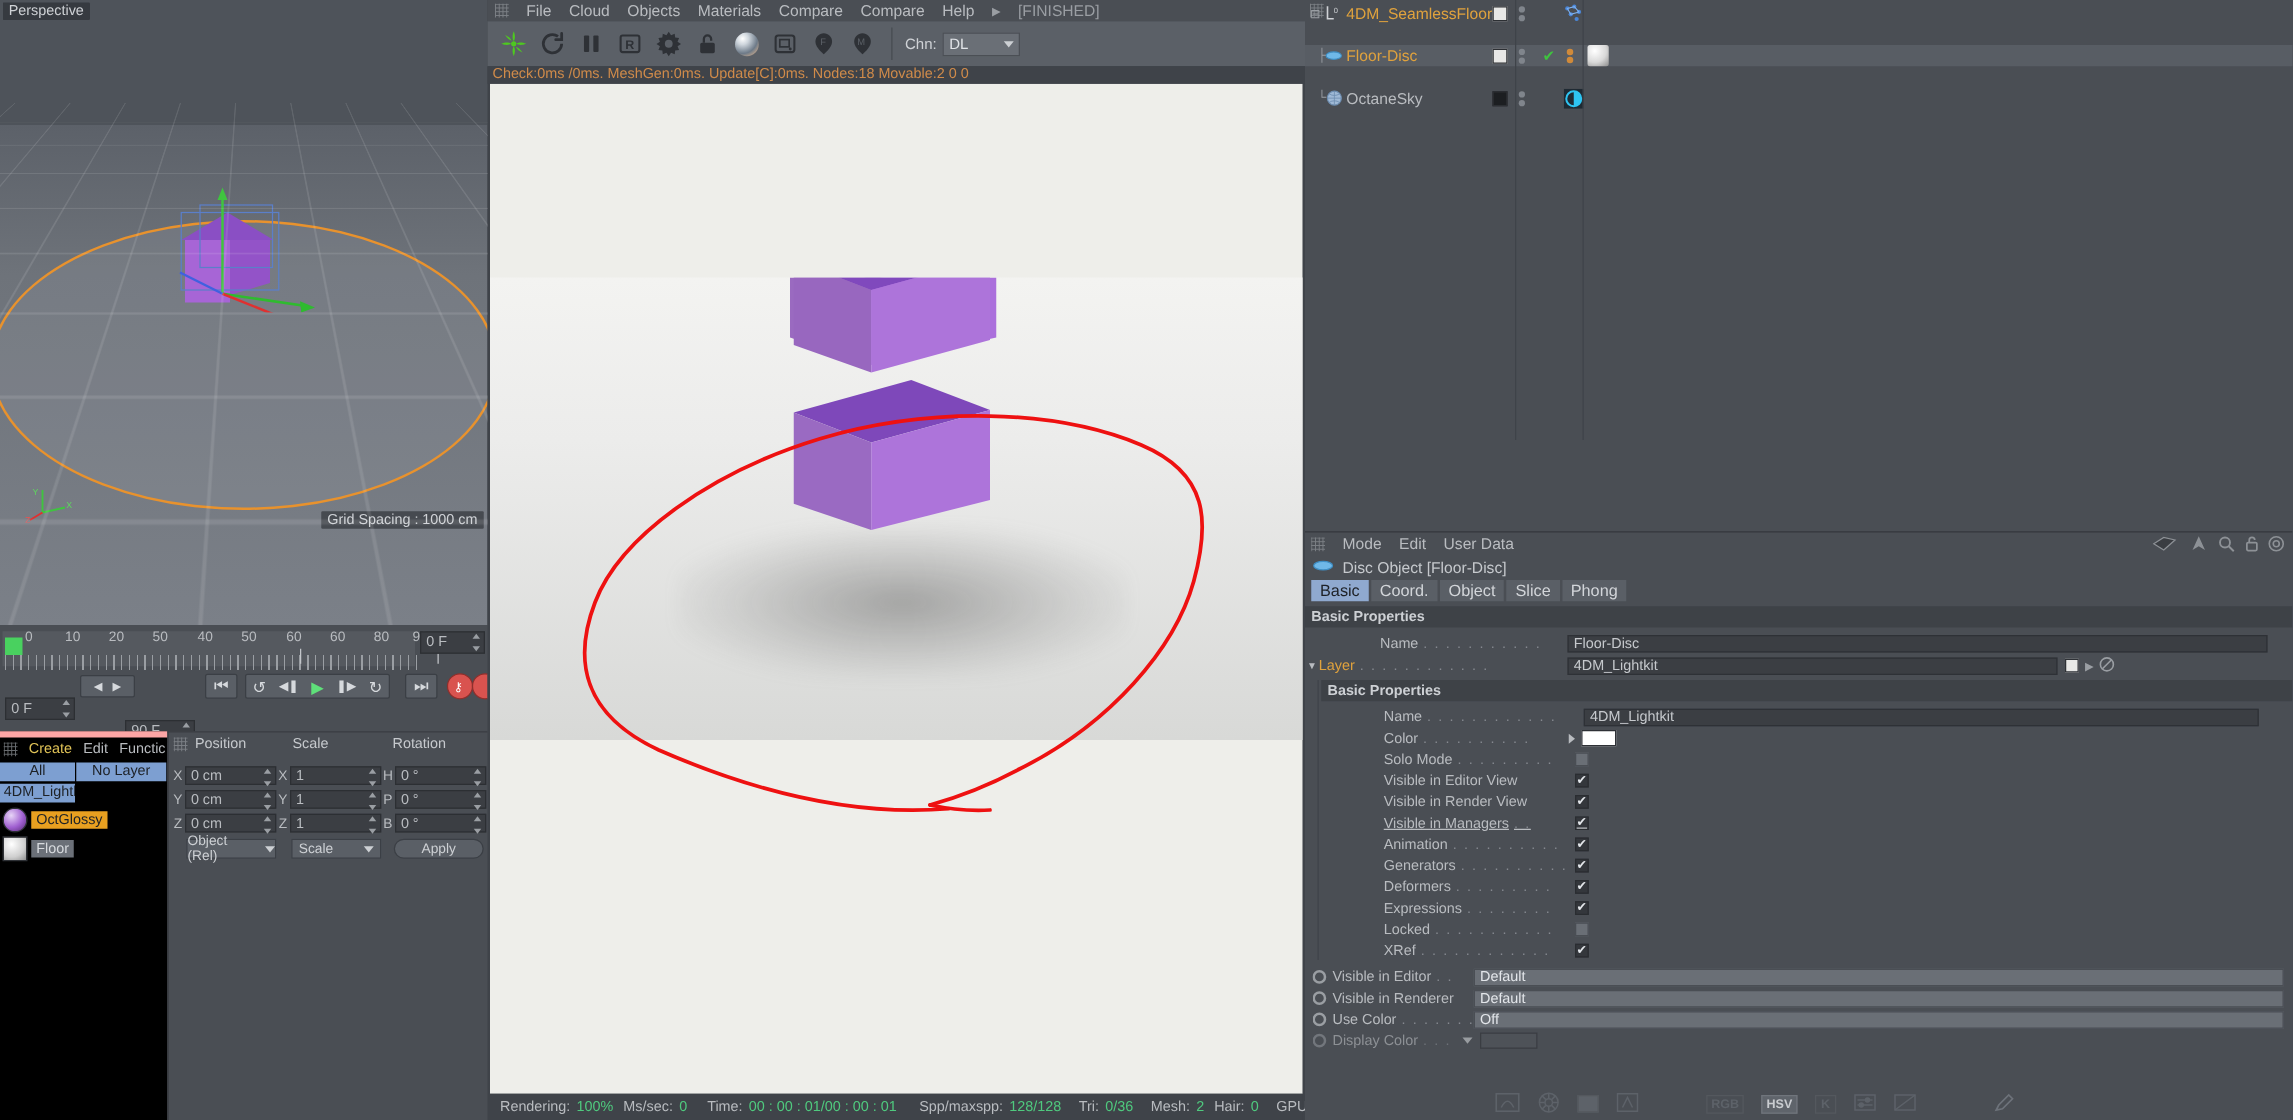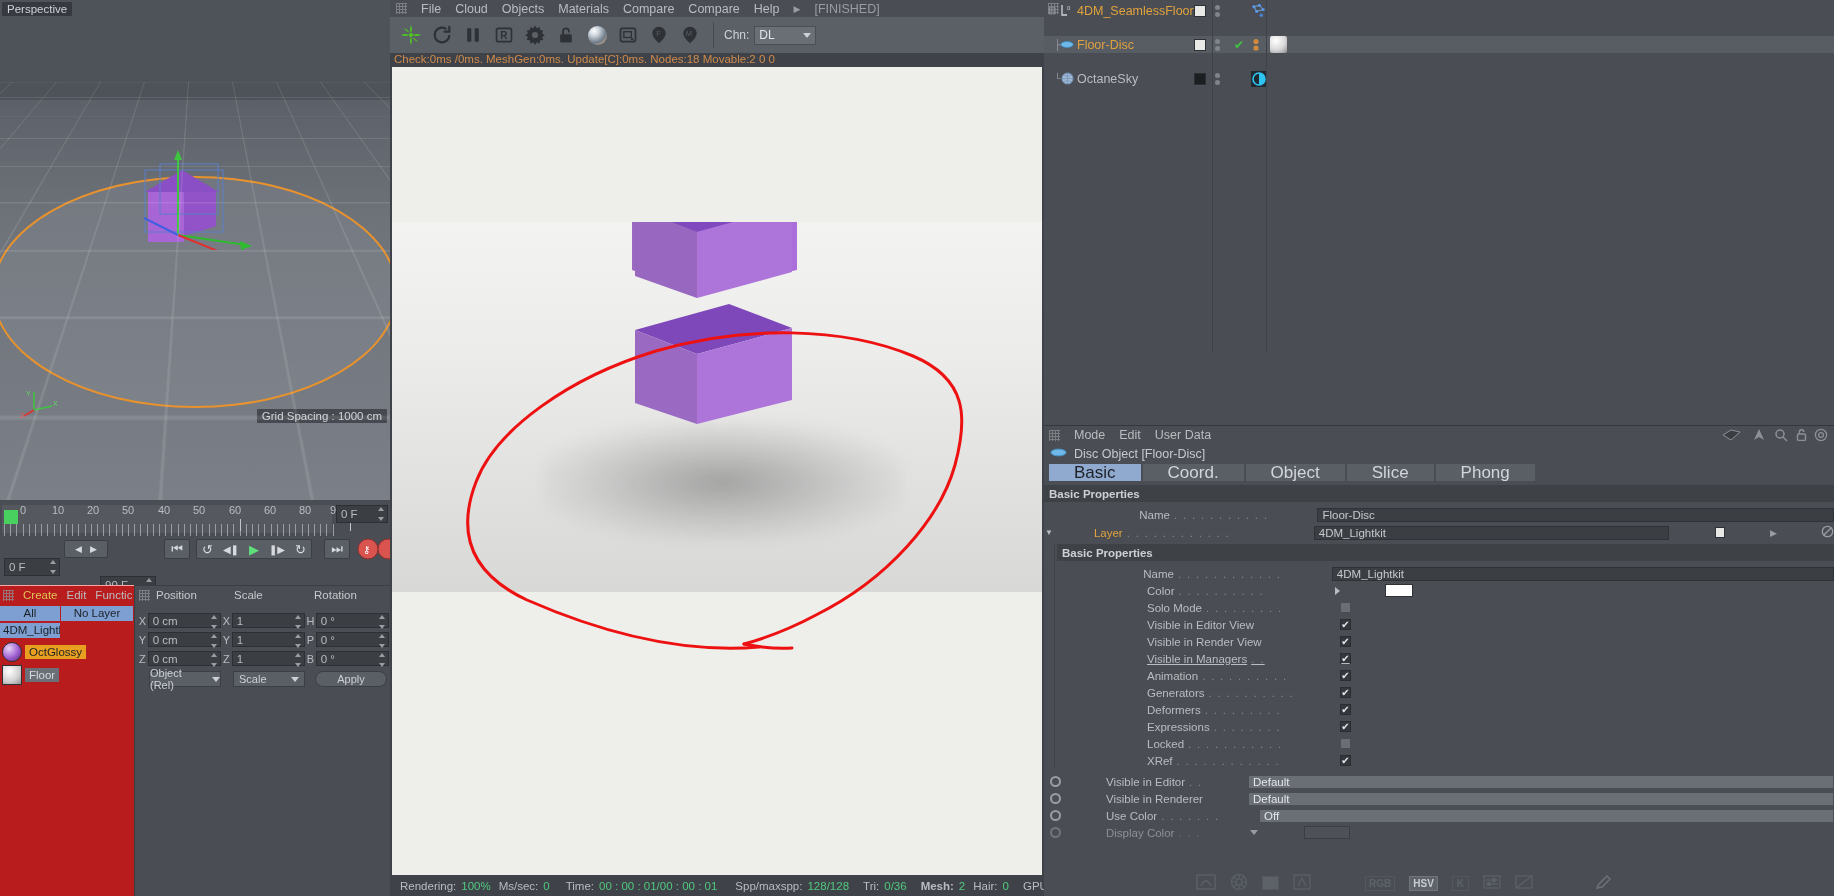--- a/index.html
+++ b/index.html
@@ -57,21 +57,21 @@
     display:flex;align-items:center;padding:0 4px;font-size:11.5px;position:relative;}
   .spin{position:absolute;right:2px;top:1px;width:7px;height:14px;
     display:flex;flex-direction:column;justify-content:space-between;}
   .spin i{display:block;width:0;height:0;border-left:3px solid transparent;border-right:3px solid transparent;}
   .spin i.u{border-bottom:4px solid #9a9ea3;}
   .spin i.d{border-top:4px solid #9a9ea3;}
   .tbtn{background:#5a5f66;border:1px solid #3b3f45;border-radius:2px;
     display:flex;align-items:center;justify-content:center;color:#d6d9dd;}
 
   
-  #matmgr{left:0;top:585px;width:134px;height:311px;background:#b91c1c;border-top:1px solid #fca5a5;}
+  #matmgr{left:0;top:585px;width:134px;height:311px;background:#000000;border-top:5px solid #fca5a5;}
   .matmenu{display:flex;align-items:center;gap:9px;height:18px;padding-left:3px;font-size:11.5px;}
   .matmenu .ac{color:#e0c357;}
   .blue-btn{background:#7d9fd1;color:#1d2126;font-size:11.5px;text-align:center;
     height:15px;line-height:15px;}
   .layerpill{background:#7d9fd1;color:#1d2126;font-size:11.5px;height:15px;line-height:15px;padding:0 3px;}
   .matrow{display:flex;align-items:center;height:22px;gap:3px;padding-left:2px;}
   .matthumb{width:20px;height:20px;border:1px solid #2e3136;flex:none;}
   .matname{font-size:11.5px;padding:1px 4px;}
 
   
@@ -115,25 +115,25 @@
   .dotcol{width:22px;display:flex;flex-direction:column;align-items:center;gap:2px;flex:none;}
   .vdot{width:5px;height:5px;border-radius:50%;background:#80858c;}
   .visbox{width:12px;height:12px;border:1px solid #2c2f33;flex:none;}
   .tagbox{width:17px;height:17px;display:flex;align-items:center;justify-content:center;flex:none;}
 
   
   #attr{left:1044px;top:425px;width:790px;height:471px;background:#4a4e54;border-top:1px solid #34373c;}
   #am-head{height:18px;display:flex;align-items:center;gap:14px;padding-left:5px;font-size:12.5px;position:relative;}
   #am-title{height:20px;display:flex;align-items:center;gap:7px;padding-left:6px;font-size:12.5px;color:#c6c9cd;}
   #am-tabs{height:18px;display:flex;gap:2px;padding-left:5px;}
-  .am-tab{background:#5a5f66;color:#d2d5d9;font-size:17px;padding:0 25px;line-height:17px;height:17px;}
+  .am-tab{background:#5a5f66;color:#d2d5d9;font-size:13px;padding:0 7px;line-height:17px;height:17px;}
   .am-tab.sel{background:#8fa9cf;color:#1d2126;}
   .secbar{height:17px;background:#3e4247;color:#cdd0d4;font-size:11.5px;
     display:flex;align-items:center;padding-left:5px;font-weight:bold;}
-  .prow{height:15px;display:flex;align-items:center;font-size:11.5px;gap:40px;}
+  .prow{height:15px;display:flex;align-items:center;font-size:11.5px;}
   .plab{display:flex;align-items:baseline;white-space:nowrap;}
   .pdots{color:#85898f;letter-spacing:1.3px;overflow:hidden;}
   .pinput{background:#3b3e43;border:1px solid #2e3136;height:14px;color:#c6c9cd;
     font-size:11.5px;padding:0 4px;display:flex;align-items:center;}
   .chk{width:11px;height:11px;background:#34373c;border:1px solid #2a2d31;
     display:flex;align-items:center;justify-content:center;color:#e3e6ea;font-size:10px;line-height:1;}
   .chk.off{background:#6a6f76;border-color:#4a4e54;}
   .radio{width:11px;height:11px;border-radius:50%;border:2px solid #9a9ea3;flex:none;}
   .wtri{width:0;height:0;border-top:4px solid transparent;border-bottom:4px solid transparent;border-left:5px solid #b9bcc0;}
   .orange{color:#e0a23d;}
@@ -498,21 +498,21 @@
       <span class="st-lab" style="margin-left:4px;">Rendering:</span>
       <span class="st-val" style="margin-left:5px;">100%</span>
       <span class="st-lab" style="margin-left:8px;">Ms/sec:</span>
       <span class="st-val" style="margin-left:5px;">0</span>
       <span class="st-lab" style="margin-left:16px;">Time:</span>
       <span class="st-val" style="margin-left:5px;">00 : 00 : 01/00 : 00 : 01</span>
       <span class="st-lab" style="margin-left:18px;">Spp/maxspp:</span>
       <span class="st-val" style="margin-left:5px;">128/128</span>
       <span class="st-lab" style="margin-left:14px;">Tri:</span>
       <span class="st-val" style="margin-left:5px;">0/36</span>
-      <span class="st-lab" style="margin-left:14px;font-weight:bold;">Mesh:</span>
+      <span class="st-lab" style="margin-left:14px;">Mesh:</span>
       <span class="st-val" style="margin-left:5px;">2</span>
       <span class="st-lab" style="margin-left:8px;">Hair:</span>
       <span class="st-val" style="margin-left:5px;">0</span>
       <span class="st-lab" style="margin-left:14px;">GPU:</span>
       <span style="display:inline-block;width:4px;height:11px;background:#49d15f;margin-left:4px;"></span>
       <span class="st-val" style="margin-left:6px;">50°C</span>
     </div>
   </div>
 
   <div id="objmgr" class="abs">

